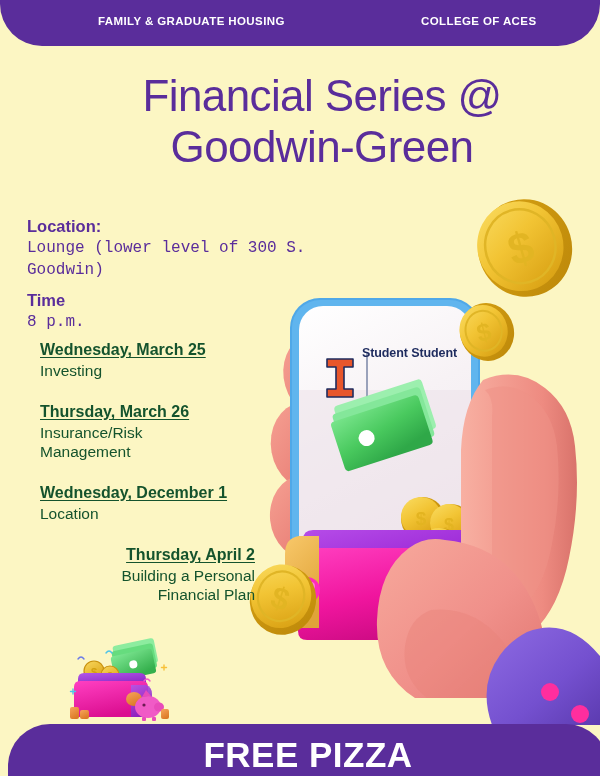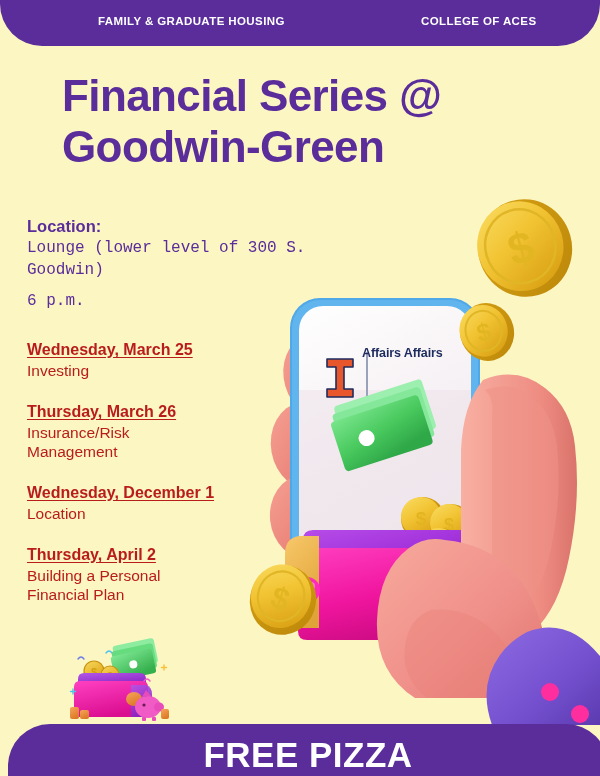--- a/index.html
+++ b/index.html
@@ -49,24 +49,25 @@
   .top-banner .bn-right { left: 421px; }
 
   
   .title {
     position: absolute;
     left: 62px;
     top: 70px;
     width: 520px;
     color: #5A2D9B;
     font-size: 44px;
-    font-weight: bold;
+    font-weight: normal;
     line-height: 51px;
     letter-spacing: -0.6px;
     z-index: 30;
+    text-align: center;
   }
   .title .l2 { display: block; }
 
   
   .info {
     position: absolute;
     left: 27px;
     top: 196px;
     width: 350px;
     color: #5A2D9B;
@@ -82,28 +83,28 @@
     font-size: 16px;
     font-weight: normal;
     line-height: 22px;
     font-family: Liberation Mono, monospace;
   }
   .info .gap { height: 9px; }
 
   
   .schedule {
     position: absolute;
-    left: 27px;
+    left: 40px;
     top: 340px;
     width: 215px;
-    color: #b91c1c;
+    color: #14532d;
     z-index: 30;
   }
   .sess { margin-bottom: 22px; }
-  .sess:last-child { margin-bottom: 0; }
+  .sess:last-child { margin-bottom: 0; text-align: right; }
   .sess .date {
     font-size: 16px;
     font-weight: bold;
     line-height: 20px;
     text-decoration: underline;
     text-underline-offset: 2px;
     white-space: nowrap;
   }
   .sess .topic {
     font-size: 15.5px;
@@ -327,21 +328,21 @@
           <ellipse cx="45" cy="417" rx="30" ry="32" fill="url(#coinG)"></ellipse>
           <ellipse cx="45" cy="417" rx="23" ry="25" fill="none" stroke="#E0B526" stroke-width="2.2"></ellipse>
           <text x="45" y="430" font-family="'Liberation Sans',sans-serif" font-size="31" font-weight="bold" fill="#E2B523" text-anchor="middle">$</text>
         </g>
       </g>
     </svg>
   </div>
 
   <div style="position:absolute; left:362px; top:346px; z-index:12;
               color:#1E2B5E; font-size:12.5px; font-weight:bold; letter-spacing:-0.1px;
-              font-family:'Liberation Sans',sans-serif;">Affairs Affairs</div>
+              font-family:'Liberation Sans',sans-serif;">Student Student</div>
 
   <div class="wallet-mini">
     <svg width="125" height="92" viewBox="0 0 125 92" xmlns="http://www.w3.org/2000/svg">
       <defs>
         <linearGradient id="mBill" x1="0" y1="0" x2="0.5" y2="1">
           <stop offset="0%" stop-color="#7FE894"></stop>
           <stop offset="100%" stop-color="#35B04D"></stop>
         </linearGradient>
         <linearGradient id="mPink" x1="0" y1="0" x2="0.4" y2="1">
           <stop offset="0%" stop-color="#FF40C2"></stop>
@@ -414,21 +415,22 @@
 
   <div class="title">
     <span class="l1">Financial Series @</span>
     <span class="l2">Goodwin-Green</span>
   </div>
 
   <div class="info">
     <div class="lbl">Location:</div>
     <div class="val">Lounge (lower level of 300 S. Goodwin)</div>
     <div class="gap"></div>
-    <div class="val">6 p.m.</div>
+    <div class="lbl">Time</div>
+    <div class="val">8 p.m.</div>
   </div>
 
   <div class="schedule">
     <div class="sess">
       <div class="date">Wednesday, March 25</div>
       <div class="topic">Investing</div>
     </div>
     <div class="sess">
       <div class="date">Thursday, March 26</div>
       <div class="topic">Insurance/Risk<br>Management</div>

